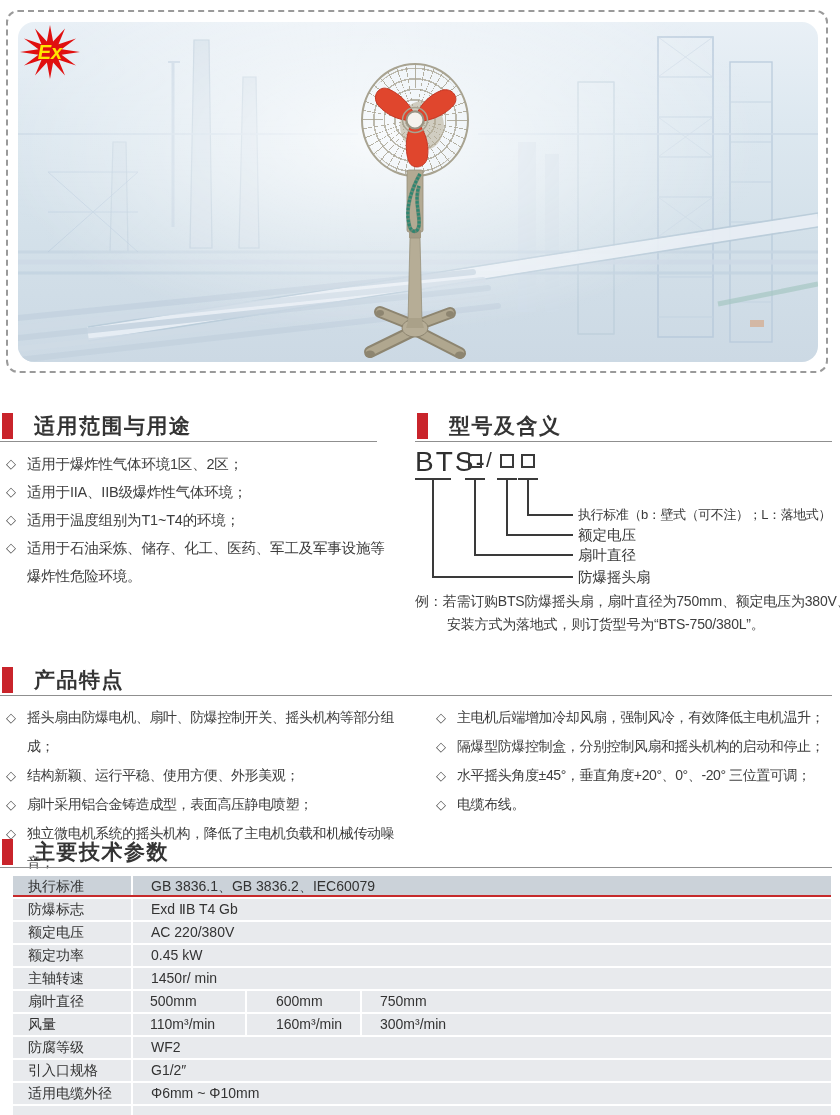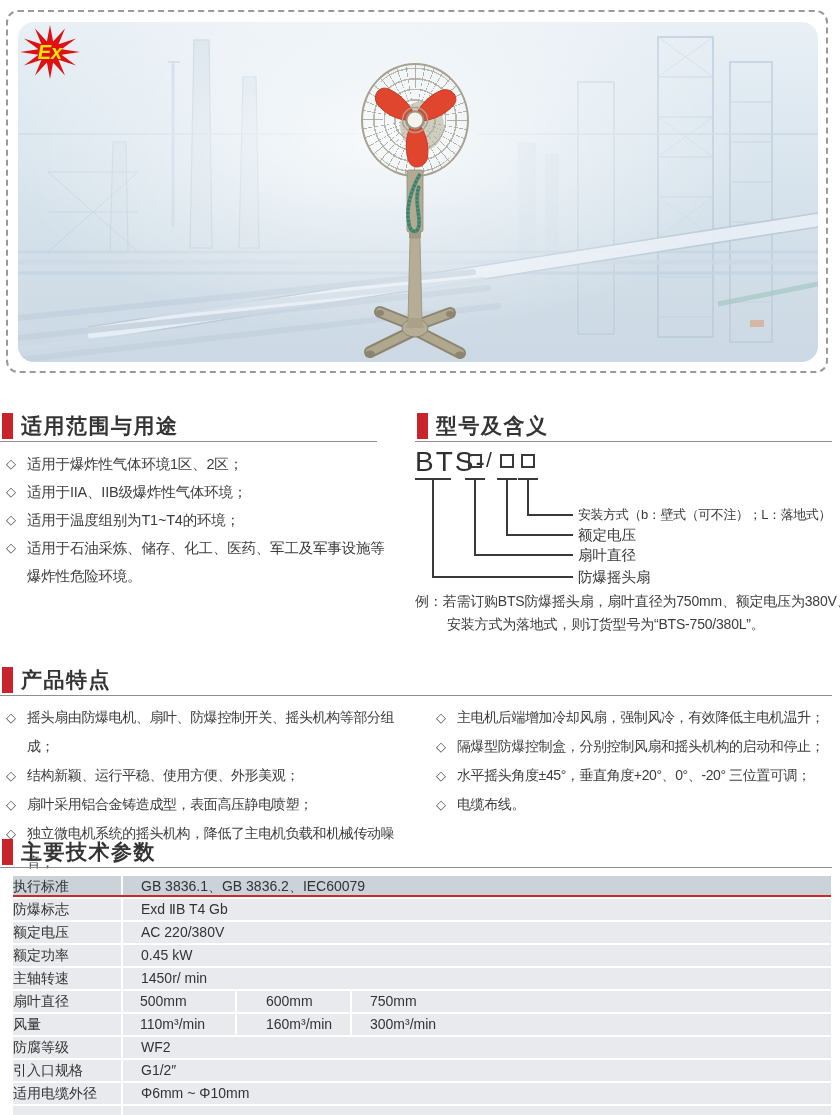--- a/index.html
+++ b/index.html
@@ -23,21 +23,21 @@
   
   .cage { position:absolute; left:343px; top:41px; width:108px; height:114px;
           border-radius:50%; border:2px solid #a8a391;
           background:repeating-conic-gradient(rgba(168,163,146,.85) 0 0.9deg, rgba(255,255,255,.06) 0.9deg 10deg); }
   .cage-rings { position:absolute; left:2px; top:2px; width:100px; height:106px; border-radius:50%;
           background:repeating-radial-gradient(circle at 50% 50%, rgba(168,163,146,0) 0 9px, rgba(168,163,146,.75) 9px 10.5px); }
 
   .ex { left:706px; top:26px; width:64px; height:60px; }
 
   
-  .sec-head { display:flex; align-items:center; gap:8px; }
+  .sec-head { display:flex; align-items:center; gap:21px; }
   .red-bar { width:11px; height:26px; background:#c9242b; flex:0 0 auto; }
   .sec-title { font-size:21px; font-weight:bold; color:#343434; letter-spacing:1.5px; white-space:nowrap; }
   .sec-line { height:1px; background:#8f8f8f; }
 
   
   ul.blist { list-style:none; }
   ul.blist li { position:relative; padding-left:21px; font-size:14.5px; line-height:28px;
                 color:#3d3d3d; letter-spacing:-0.2px; }
   ul.blist .dia { position:absolute; left:0; top:0; color:#4a4a4a; font-size:13px; }
   ul.feat li { font-size:14px; line-height:29px; letter-spacing:-0.4px; }
@@ -54,21 +54,21 @@
   .example { position:absolute; left:0; top:180px; font-size:14px; line-height:23px;
              color:#3d3d3d; letter-spacing:-0.2px; white-space:nowrap; }
   .example .l2 { margin-left:32px; }
 
   
   .spec-table { left:13px; top:876px; width:818px; display:flex; flex-direction:column; gap:2px; }
   .srow { display:flex; gap:2px; height:21px; flex:0 0 auto; }
   .srow.hdr { border-bottom:2px solid #c62a2b; }
   .cell { background:#e8eaed; font-size:14px; line-height:21px; color:#333; white-space:nowrap; }
   .hdr .cell { background:#cbd2d9; }
-  .lab { width:108px; flex:0 0 auto; }
+  .lab { width:118px; padding-left:15px; flex:0 0 auto; }
   .val { flex:1 1 auto; padding-left:18px; }
   .c1 { width:112px; padding-left:17px; flex:0 0 auto; }
   .c2 { width:113px; padding-left:29px; flex:0 0 auto; }
 </style>
 </head>
 <body>
 
 <div class="abs frame"></div>
 <div class="abs photo">
 
@@ -201,21 +201,21 @@
   <div class="dl" style="left:112px; top:70px; width:1.6px; height:36px;"></div>
   <div class="dl" style="left:91px;  top:70px; width:1.6px; height:56px;"></div>
   <div class="dl" style="left:59px;  top:70px; width:1.6px; height:76px;"></div>
   <div class="dl" style="left:17px;  top:70px; width:1.6px; height:98px;"></div>
 
   <div class="dl" style="left:112px; top:104px; width:46px;  height:1.6px;"></div>
   <div class="dl" style="left:91px;  top:124px; width:67px;  height:1.6px;"></div>
   <div class="dl" style="left:59px;  top:144px; width:99px;  height:1.6px;"></div>
   <div class="dl" style="left:17px;  top:166px; width:141px; height:1.6px;"></div>
 
-  <div class="dlab small" style="top:96px;">安装方式（b：壁式（可不注）；L：落地式）</div>
+  <div class="dlab small" style="top:96px;">执行标准（b：壁式（可不注）；L：落地式）</div>
   <div class="dlab" style="top:116px;">额定电压</div>
   <div class="dlab" style="top:136px;">扇叶直径</div>
   <div class="dlab" style="top:158px;">防爆摇头扇</div>
 
   <div class="example">
     <div>例：若需订购BTS防爆摇头扇，扇叶直径为750mm、额定电压为380V、</div>
     <div class="l2">安装方式为落地式，则订货型号为“BTS-750/380L”。</div>
   </div>
 </div>
 

